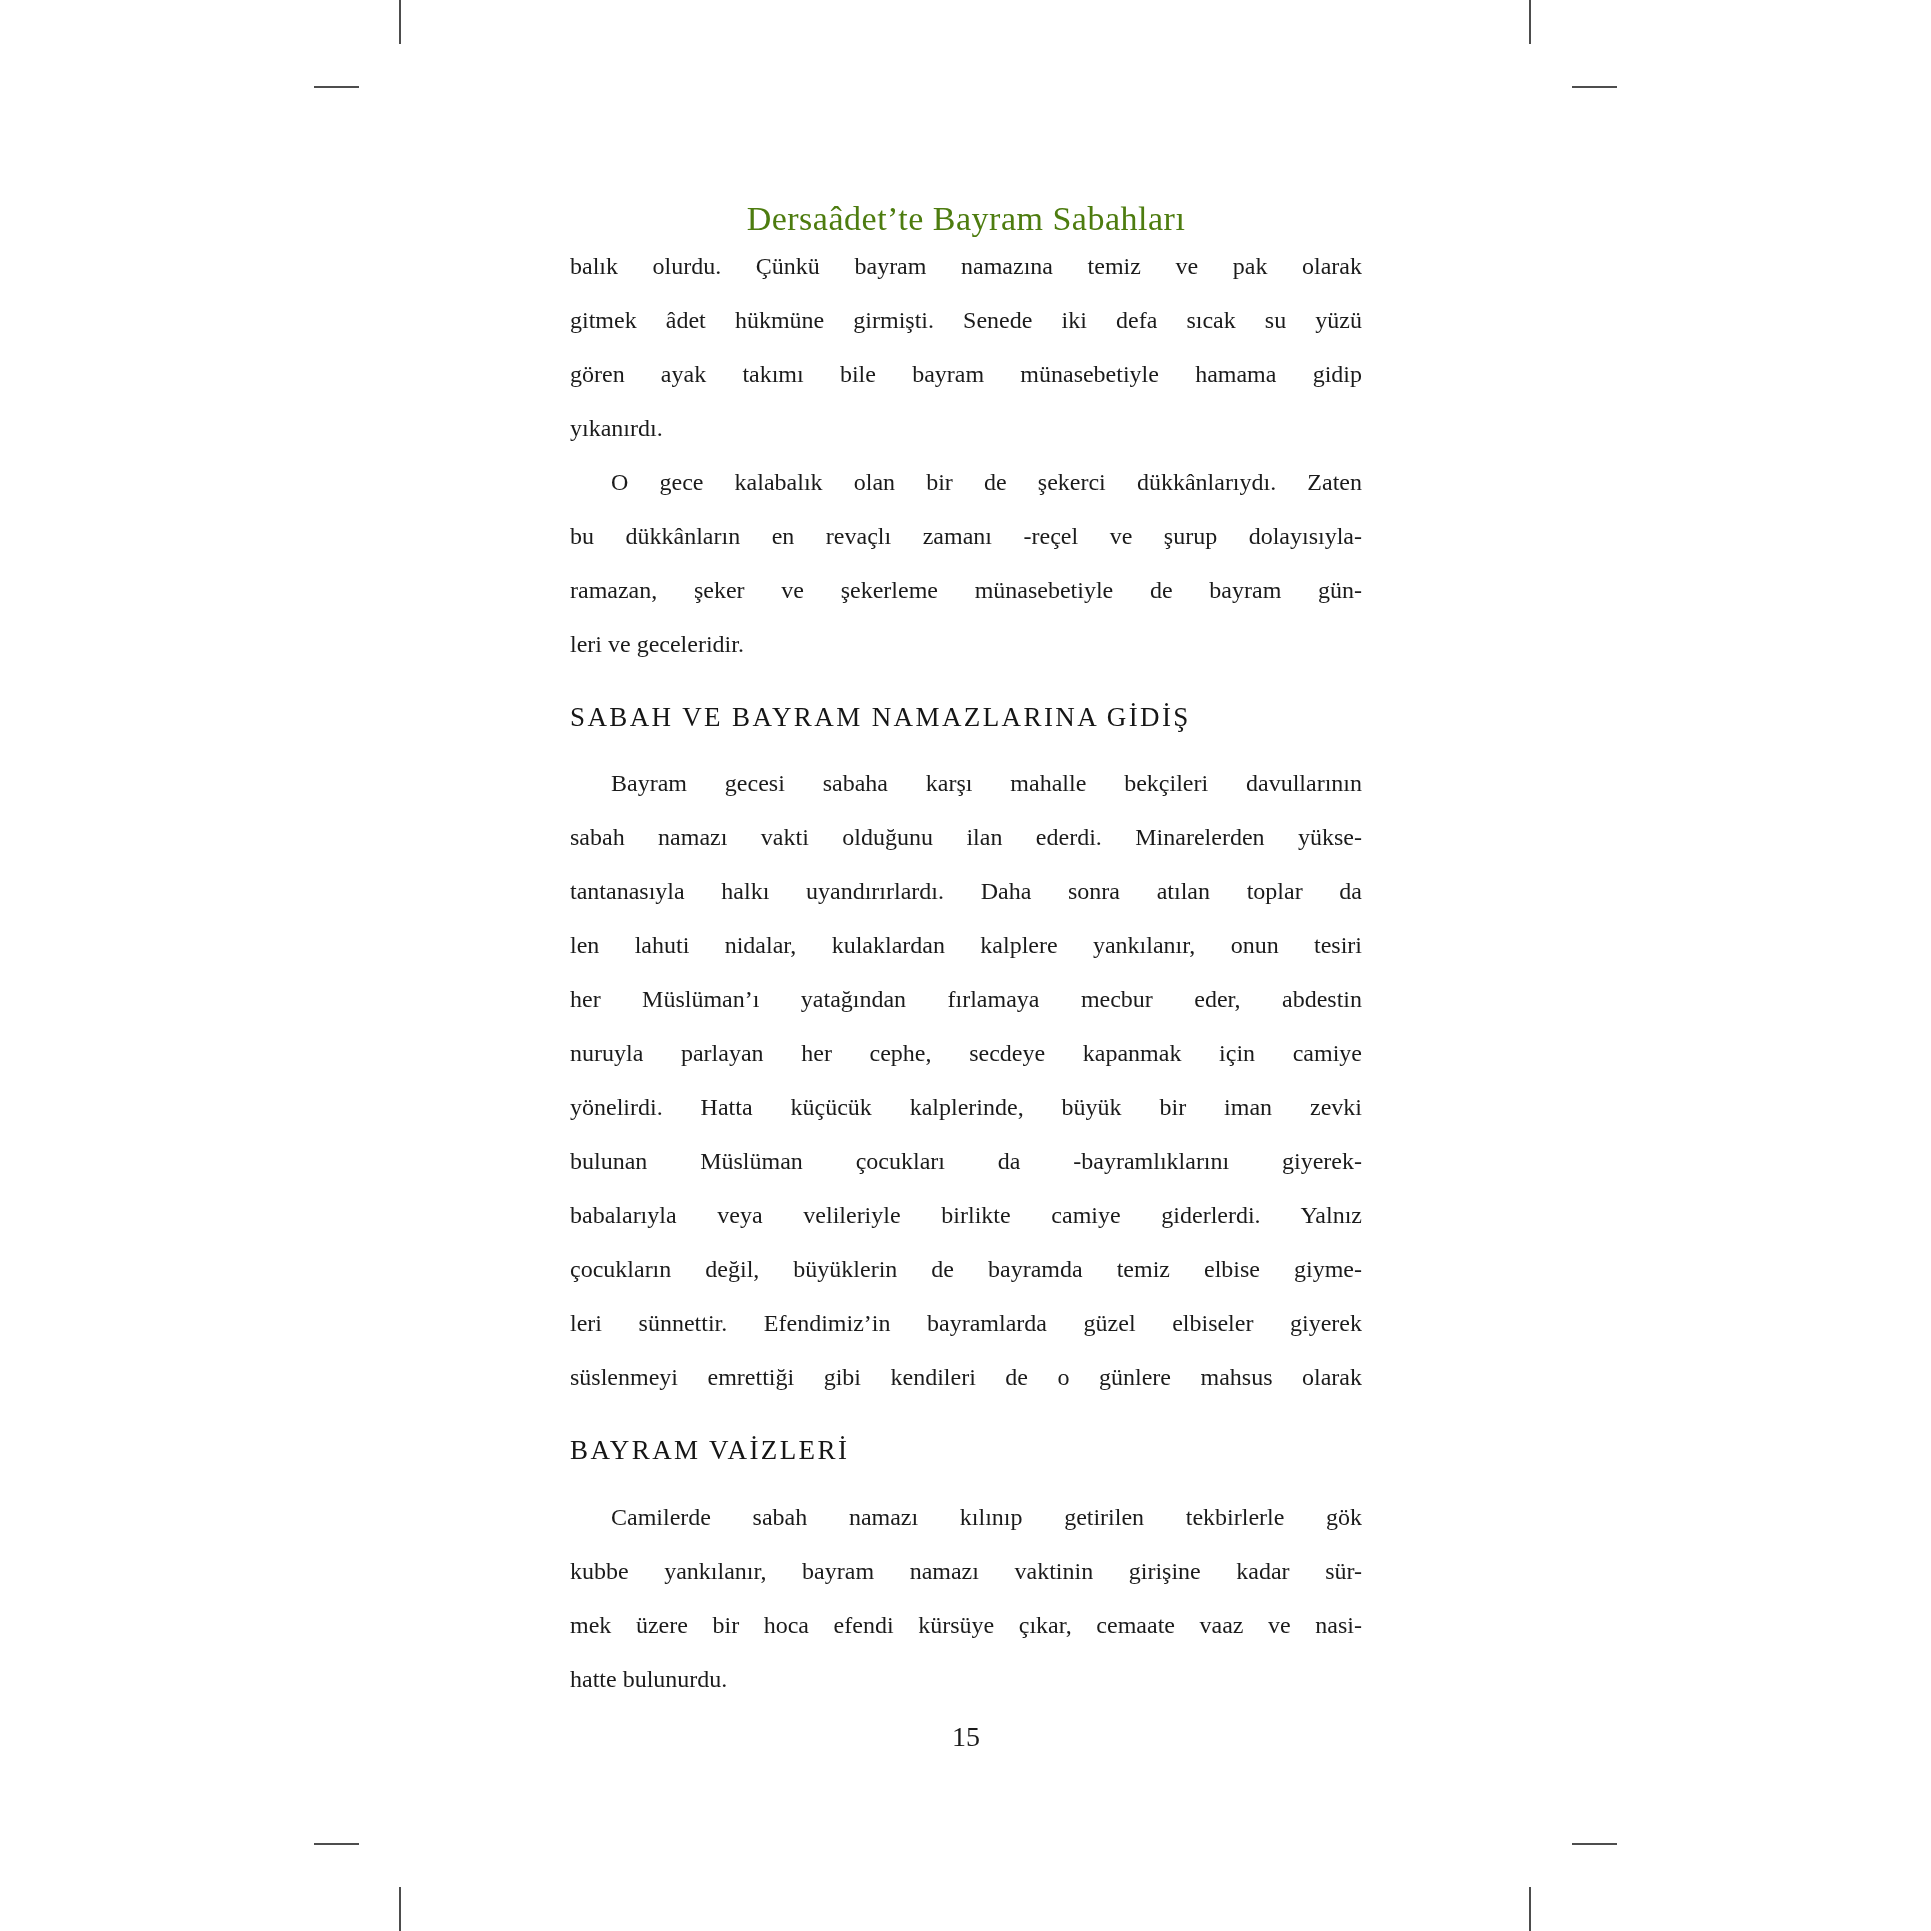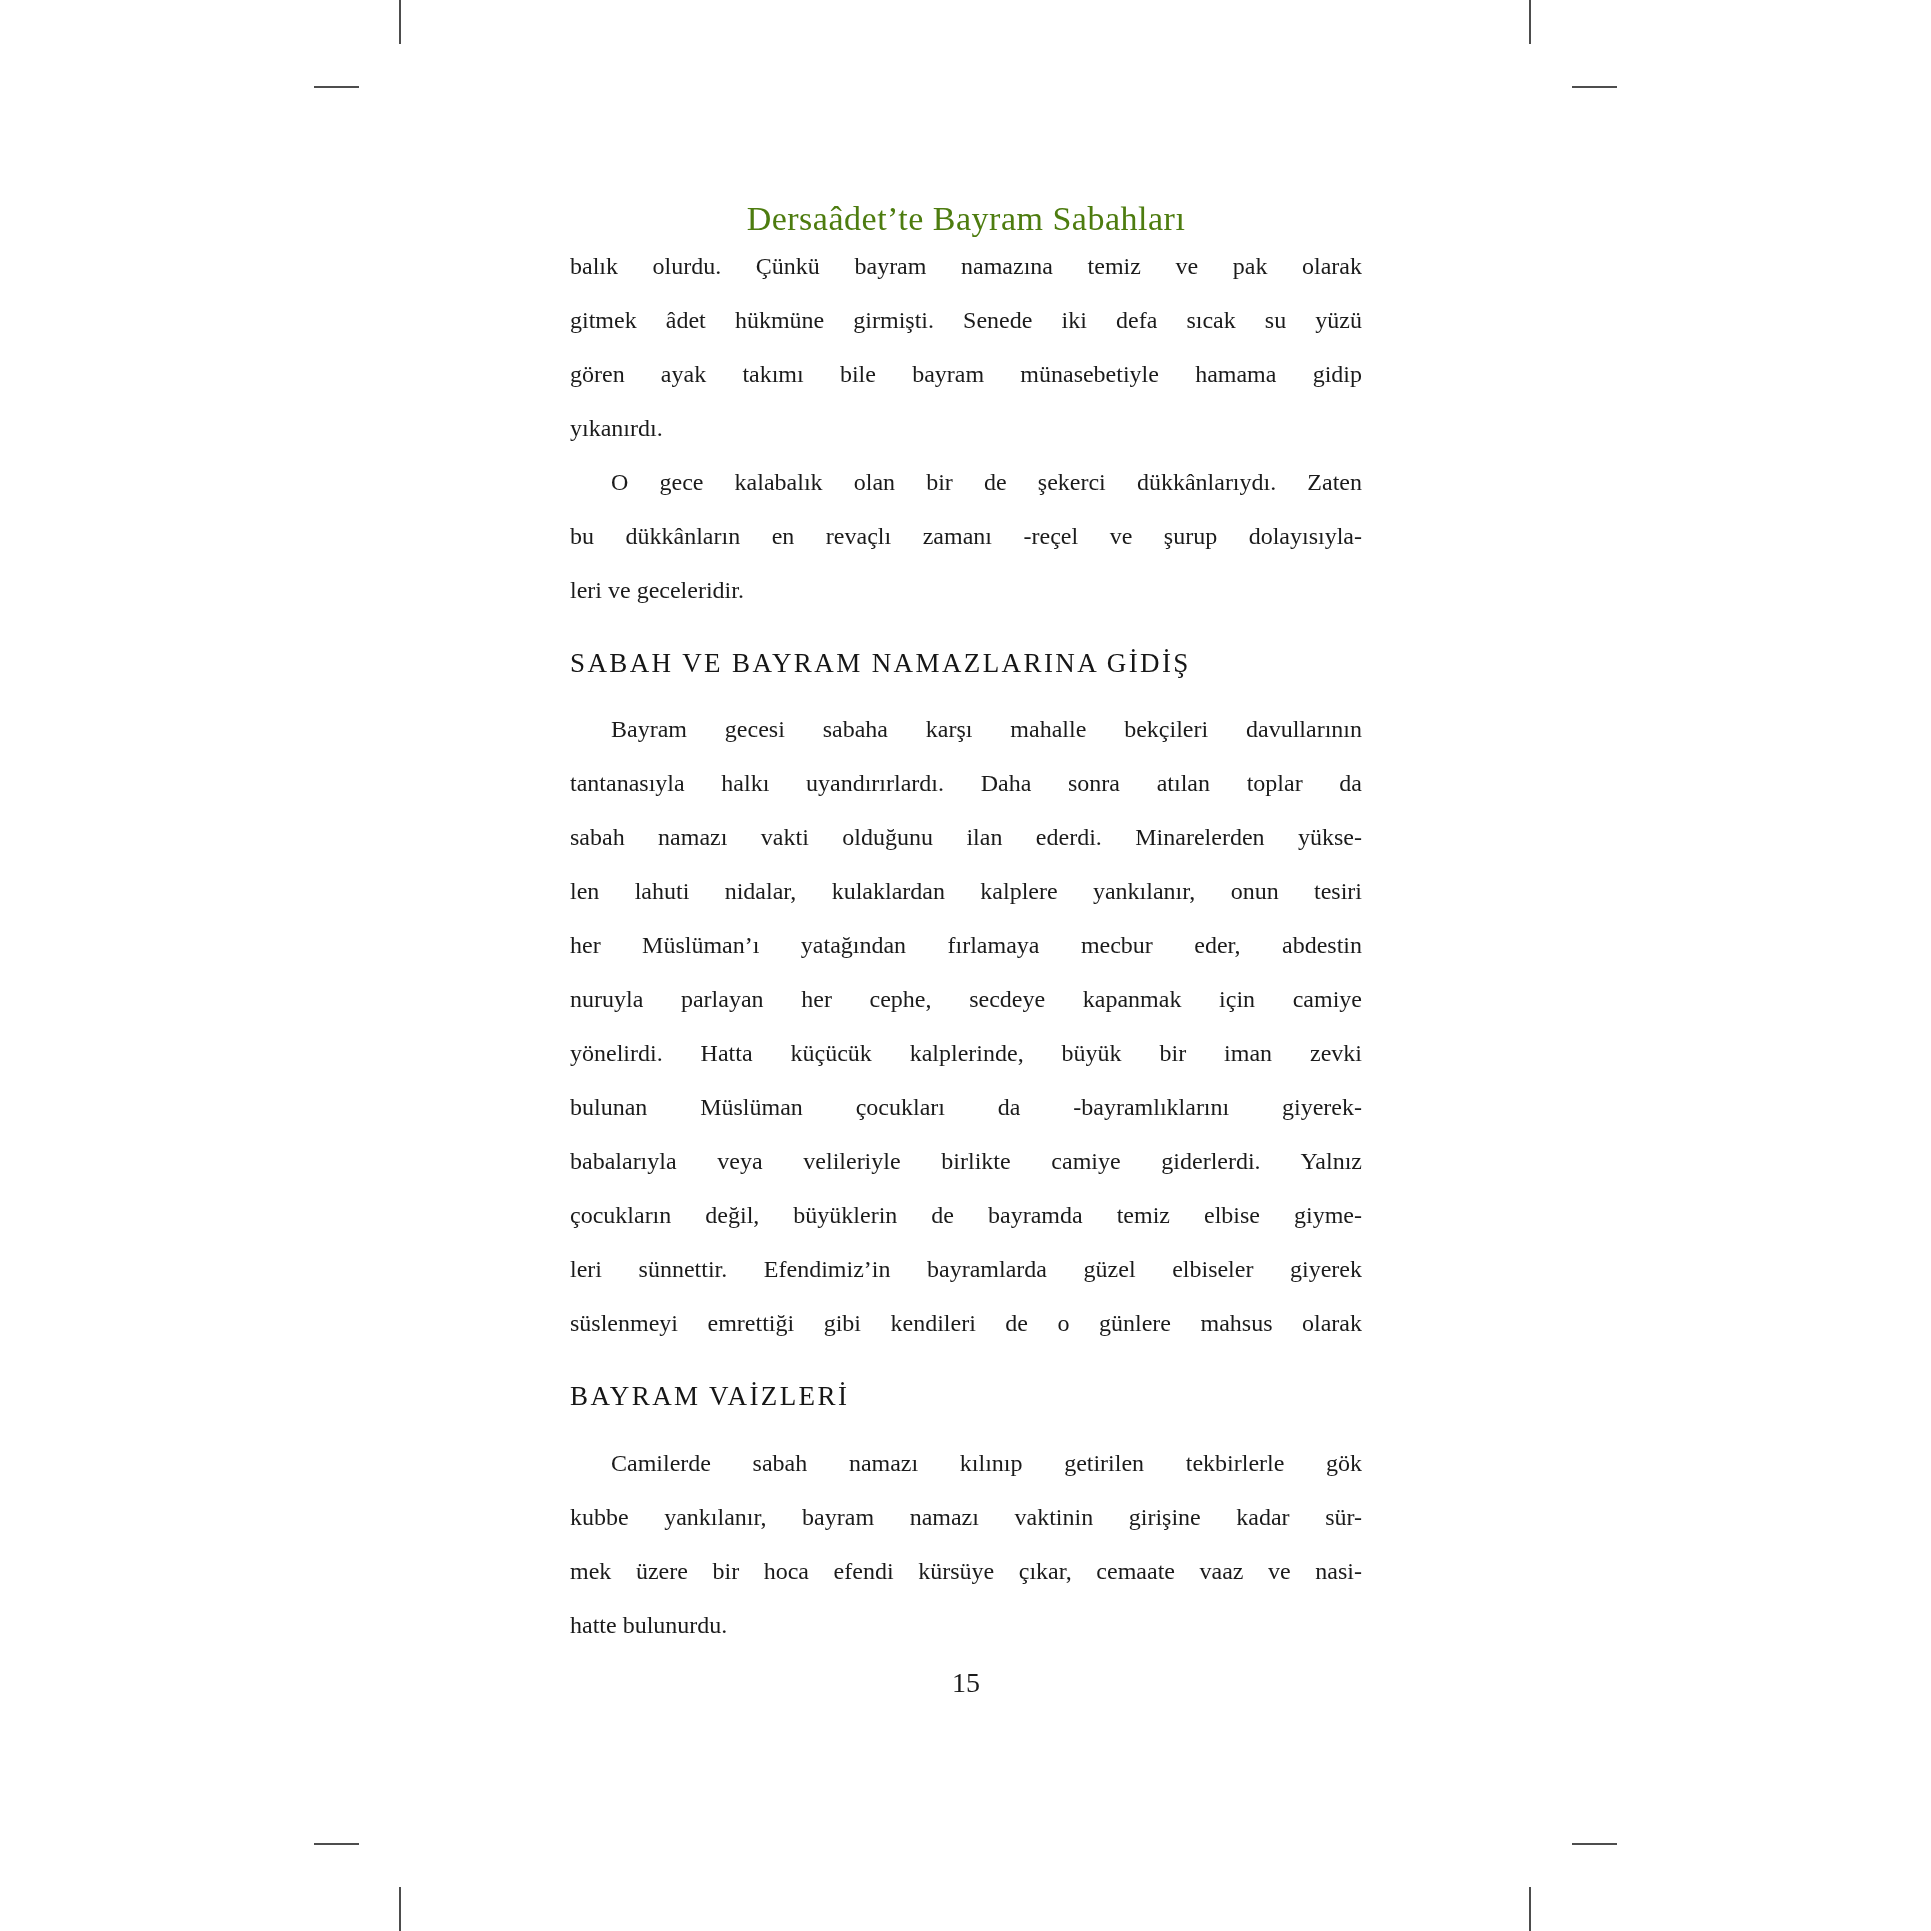--- a/index.html
+++ b/index.html
@@ -85,27 +85,28 @@
     <div id="blocks">
         <div class="para">
           <div class="line">balık olurdu. Çünkü bayram namazına temiz ve pak olarak</div>
           <div class="line">gitmek âdet hükmüne girmişti. Senede iki defa sıcak su yüzü</div>
           <div class="line">gören ayak takımı bile bayram münasebetiyle hamama gidip</div>
           <div class="line final">yıkanırdı.</div>
         </div>
         <div class="para">
           <div class="line indent">O gece kalabalık olan bir de şekerci dükkânlarıydı. Zaten</div>
           <div class="line">bu dükkânların en revaçlı zamanı -reçel ve şurup dolayısıyla-</div>
+          <div class="line">ramazan, şeker ve şekerleme münasebetiyle de bayram gün-</div>
           <div class="line final">leri ve geceleridir.</div>
         </div>
         <div class="heading">SABAH VE BAYRAM NAMAZLARINA GİDİŞ</div>
         <div class="para">
           <div class="line indent">Bayram gecesi sabaha karşı mahalle bekçileri davullarının</div>
+          <div class="line">sabah namazı vakti olduğunu ilan ederdi. Minarelerden yükse-</div>
           <div class="line">tantanasıyla halkı uyandırırlardı. Daha sonra atılan toplar da</div>
-          <div class="line">sabah namazı vakti olduğunu ilan ederdi. Minarelerden yükse-</div>
           <div class="line">len lahuti nidalar, kulaklardan kalplere yankılanır, onun tesiri</div>
           <div class="line">her Müslüman’ı yatağından fırlamaya mecbur eder, abdestin</div>
           <div class="line">nuruyla parlayan her cephe, secdeye kapanmak için camiye</div>
           <div class="line">yönelirdi. Hatta küçücük kalplerinde, büyük bir iman zevki</div>
           <div class="line">bulunan Müslüman çocukları da -bayramlıklarını giyerek-</div>
           <div class="line">babalarıyla veya velileriyle birlikte camiye giderlerdi. Yalnız</div>
           <div class="line">çocukların değil, büyüklerin de bayramda temiz elbise giyme-</div>
           <div class="line">leri sünnettir. Efendimiz’in bayramlarda güzel elbiseler giyerek</div>
           <div class="line">süslenmeyi emrettiği gibi kendileri de o günlere mahsus olarak</div>
         </div>

